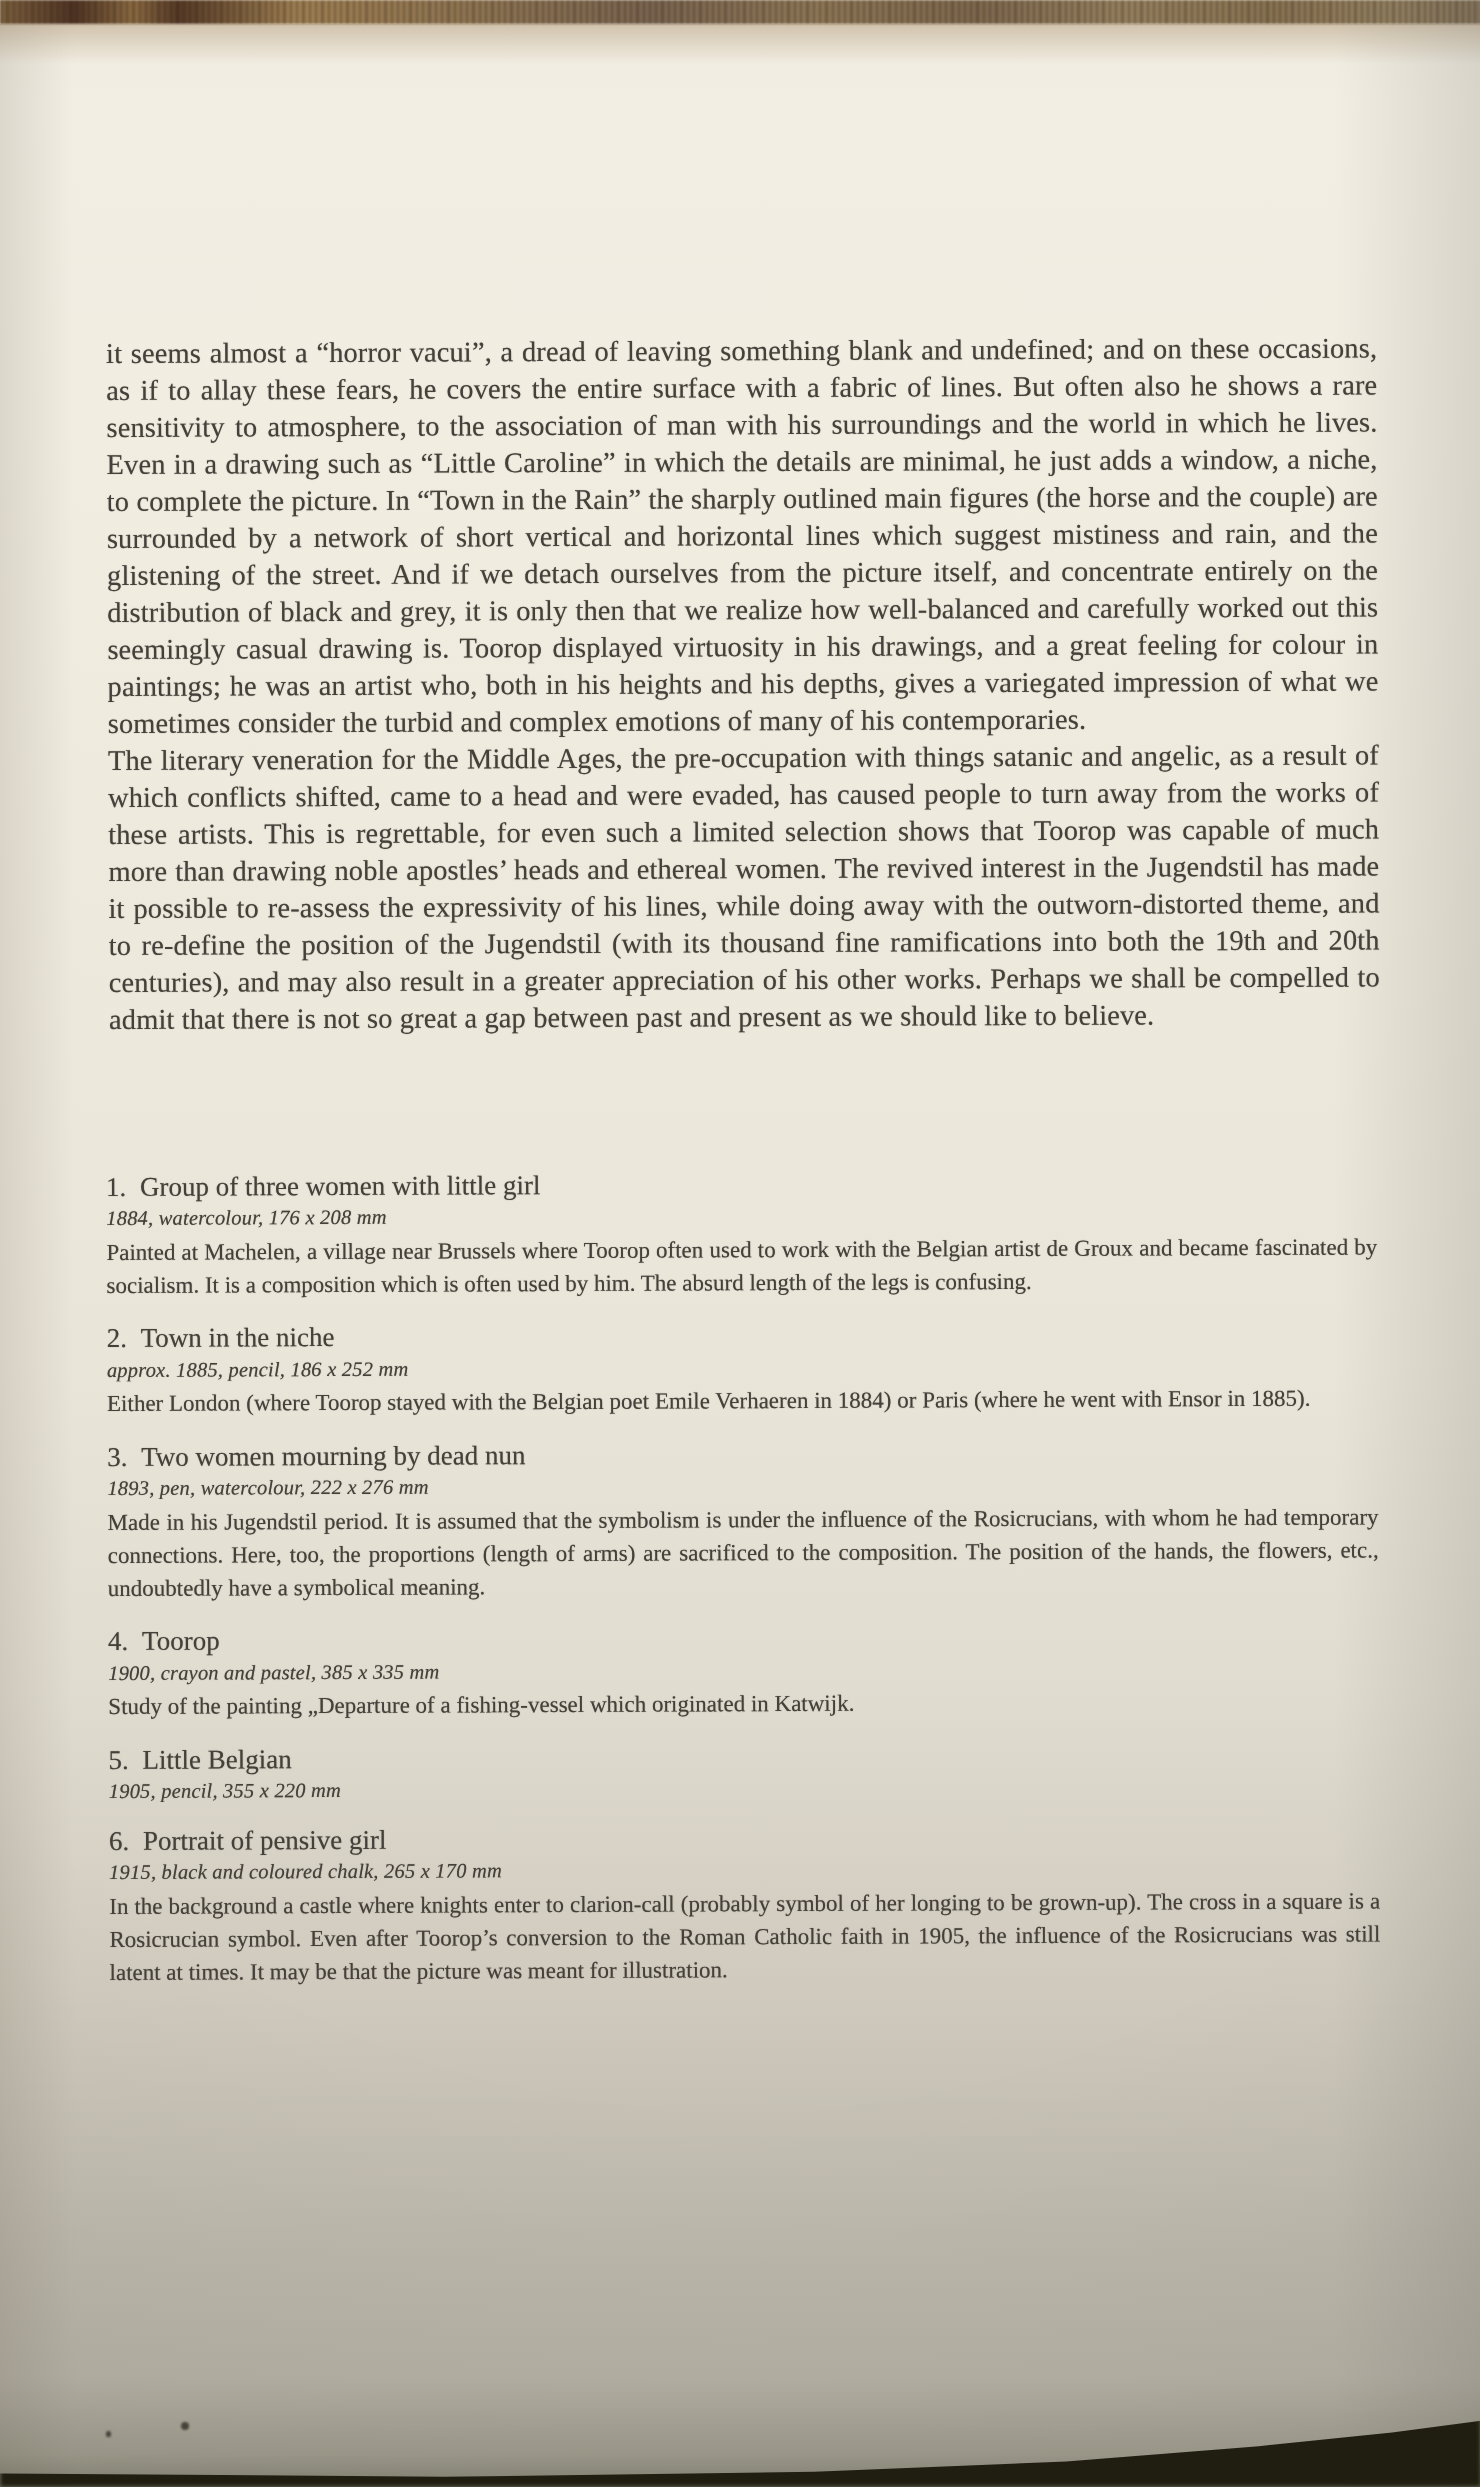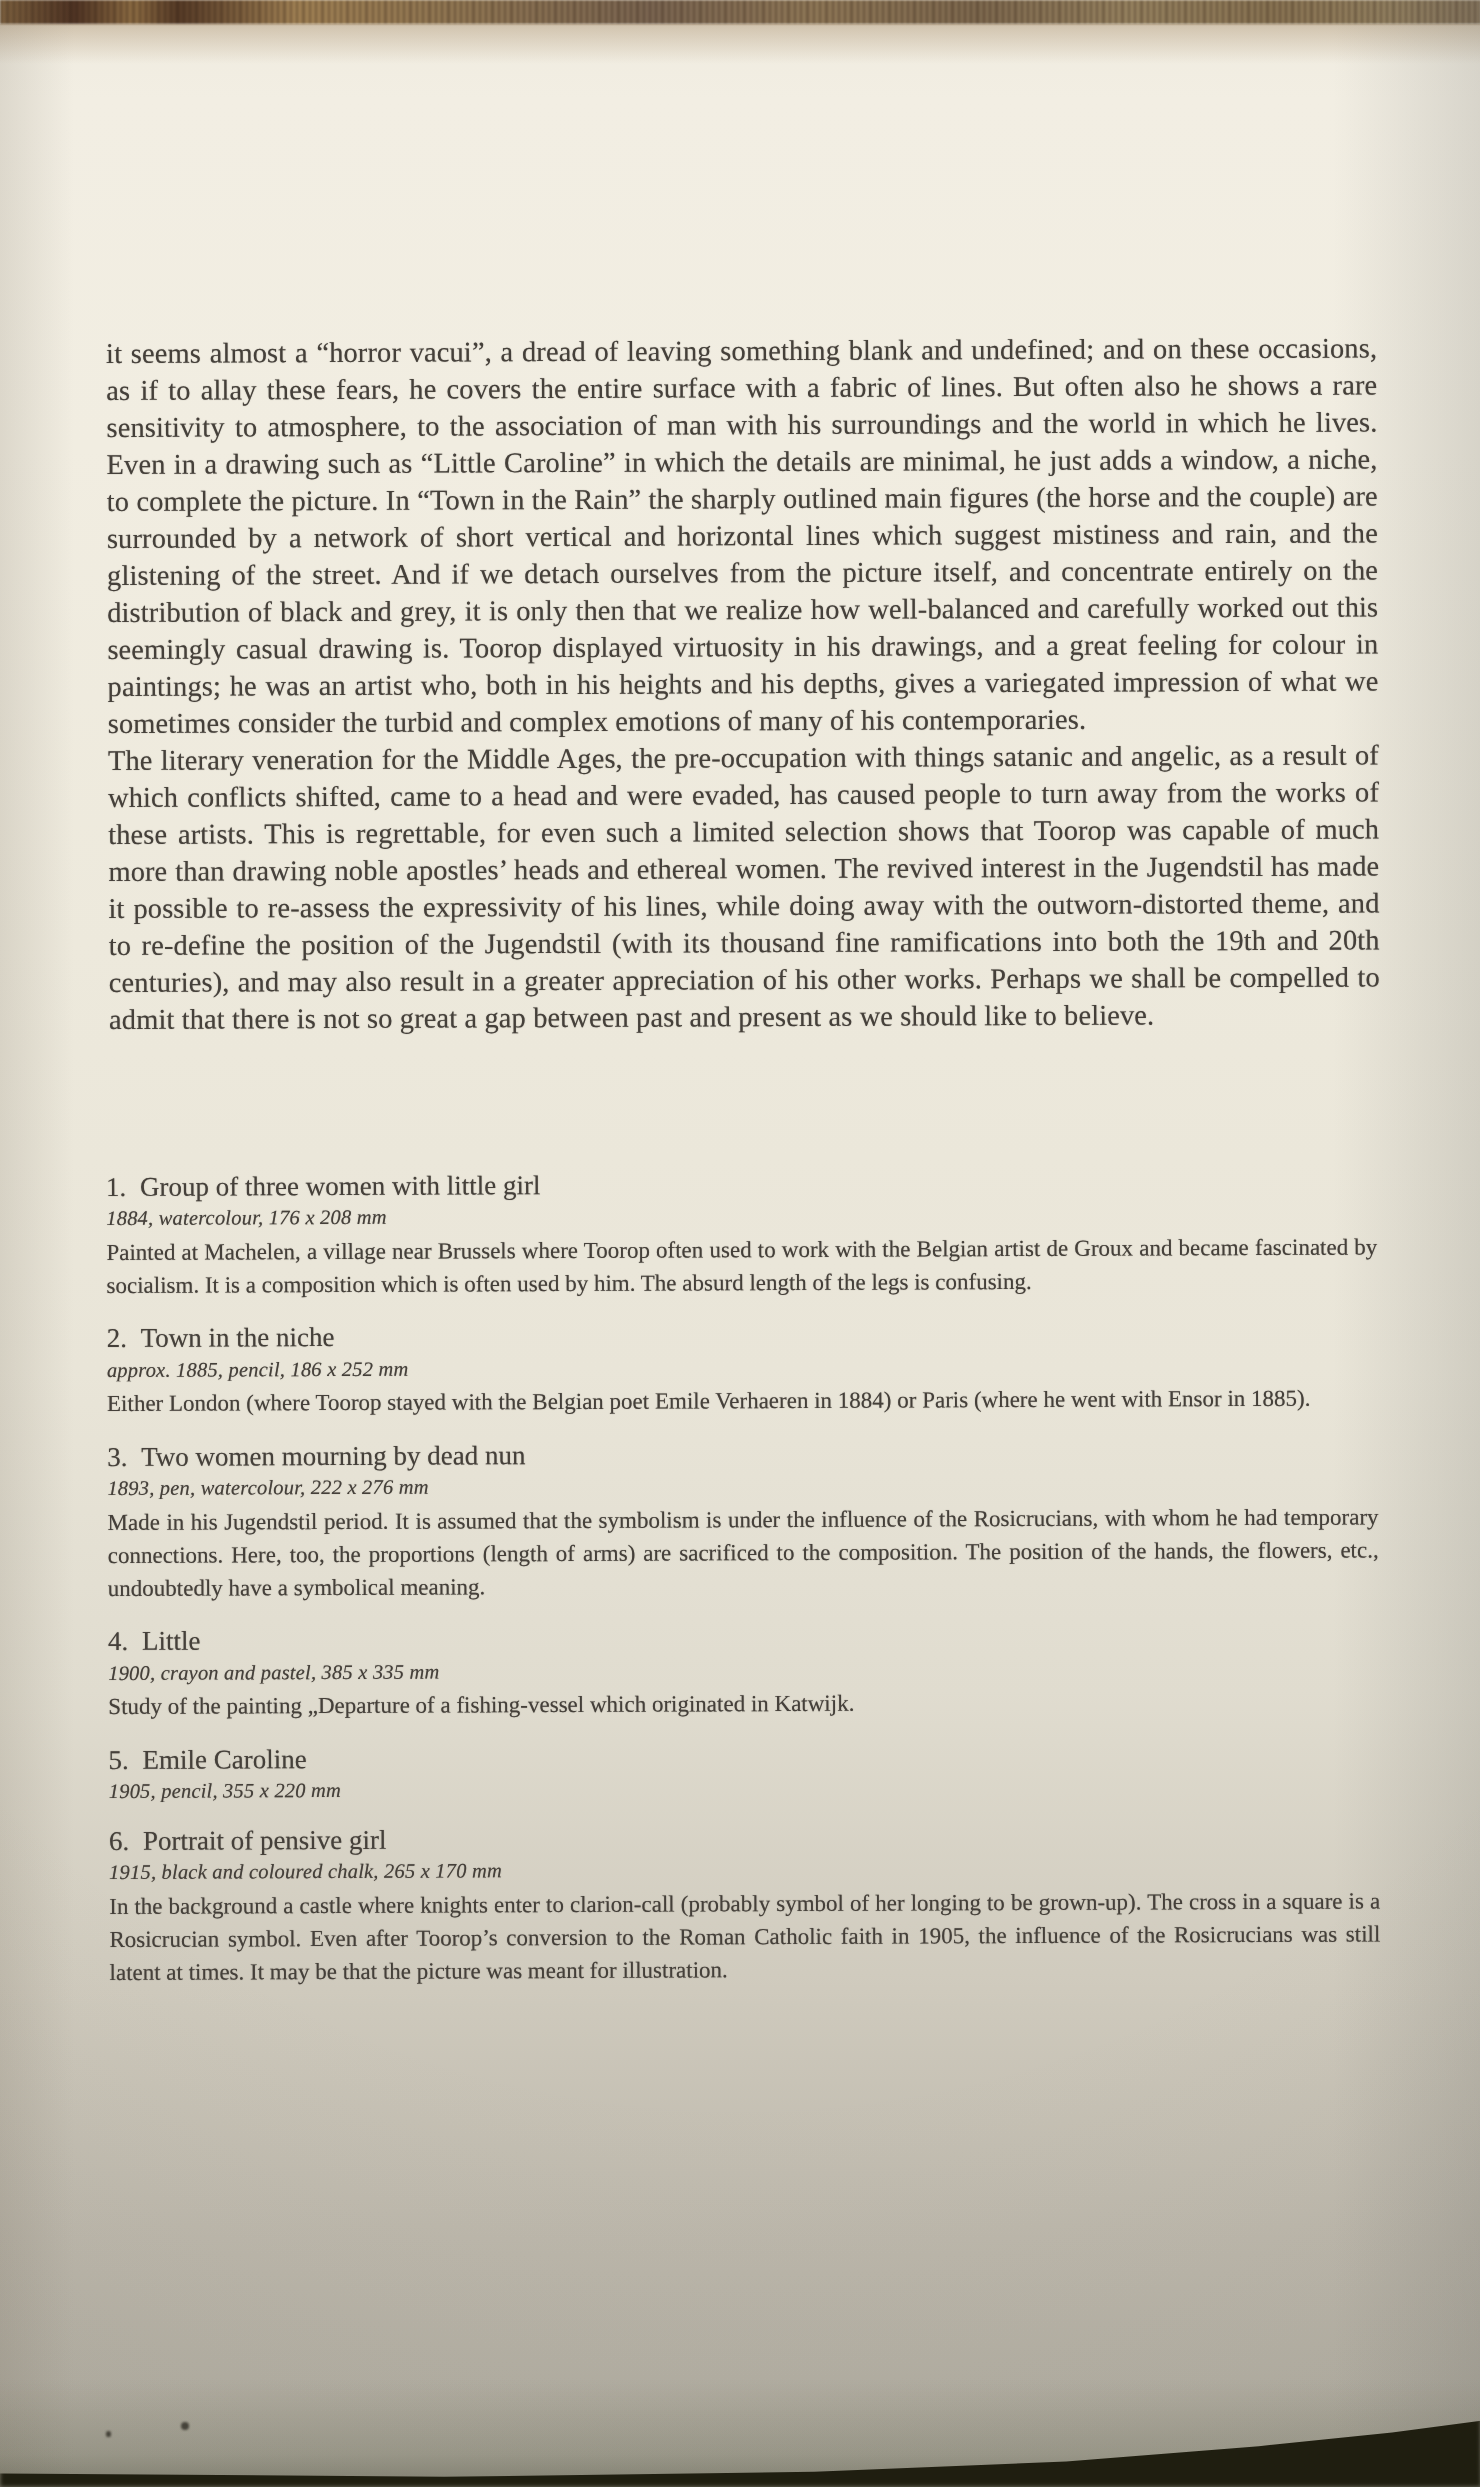--- a/index.html
+++ b/index.html
@@ -166,27 +166,27 @@
     <p class="entry-desc">Either London (where Toorop stayed with the Belgian poet Emile Verhaeren in 1884) or Paris (where he went with Ensor in 1885).</p>
   </div>
 
   <div class="entry">
     <h3 class="entry-title"><span class="entry-num">3.</span><span>Two women mourning by dead nun</span></h3>
     <p class="entry-details">1893, pen, watercolour, 222 x 276 mm</p>
     <p class="entry-desc">Made in his Jugendstil period. It is assumed that the symbolism is under the influence of the Rosicrucians, with whom he had temporary connections. Here, too, the proportions (length of arms) are sacrificed to the composition. The position of the hands, the flowers, etc., undoubtedly have a symbolical meaning.</p>
   </div>
 
   <div class="entry">
-    <h3 class="entry-title"><span class="entry-num">4.</span><span>Little</span></h3>
+    <h3 class="entry-title"><span class="entry-num">4.</span><span>Toorop</span></h3>
     <p class="entry-details">1900, crayon and pastel, 385 x 335 mm</p>
     <p class="entry-desc">Study of the painting „Departure of a fishing-vessel which originated in Katwijk.</p>
   </div>
 
   <div class="entry">
-    <h3 class="entry-title"><span class="entry-num">5.</span><span>Emile Caroline</span></h3>
+    <h3 class="entry-title"><span class="entry-num">5.</span><span>Little Belgian</span></h3>
     <p class="entry-details">1905, pencil, 355 x 220 mm</p>
 
   </div>
 
   <div class="entry">
     <h3 class="entry-title"><span class="entry-num">6.</span><span>Portrait of pensive girl</span></h3>
     <p class="entry-details">1915, black and coloured chalk, 265 x 170 mm</p>
     <p class="entry-desc">In the background a castle where knights enter to clarion-call (probably symbol of her longing to be grown-up). The cross in a square is a Rosicrucian symbol. Even after Toorop’s conversion to the Roman Catholic faith in 1905, the influence of the Rosicrucians was still latent at times. It may be that the picture was meant for illustration.</p>
   </div>
 

